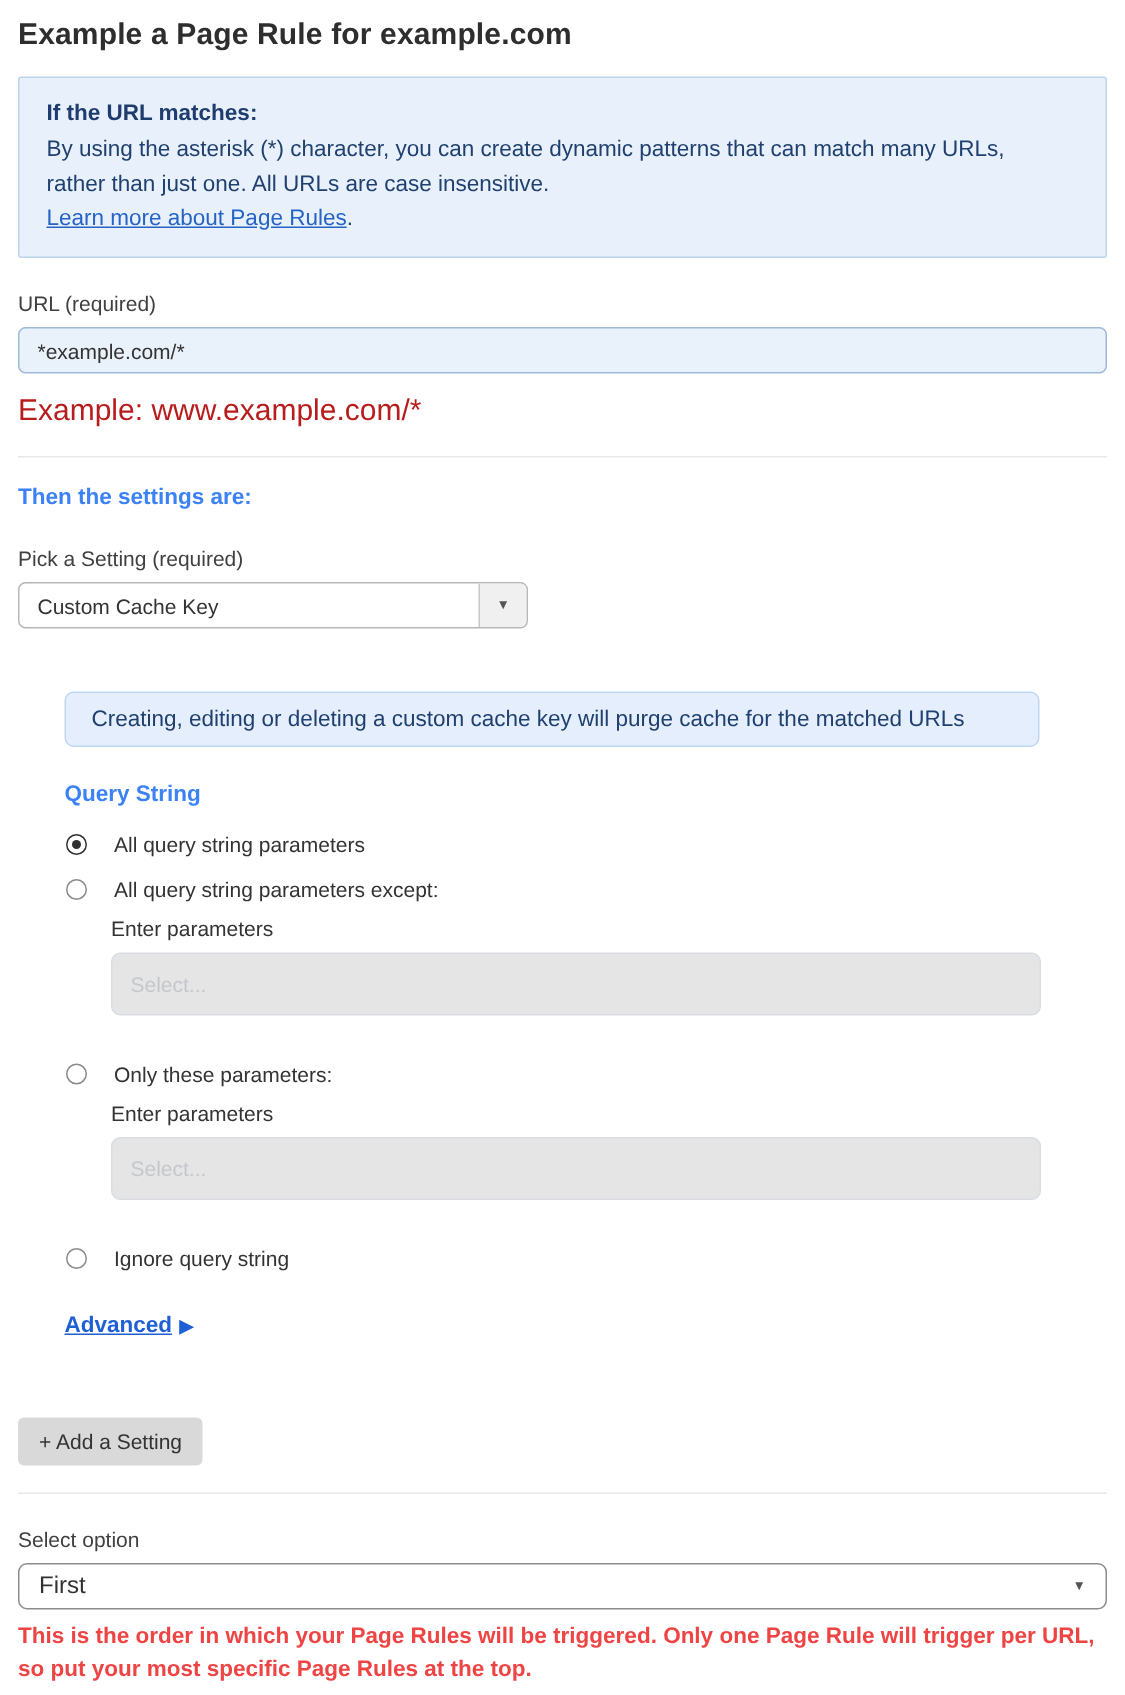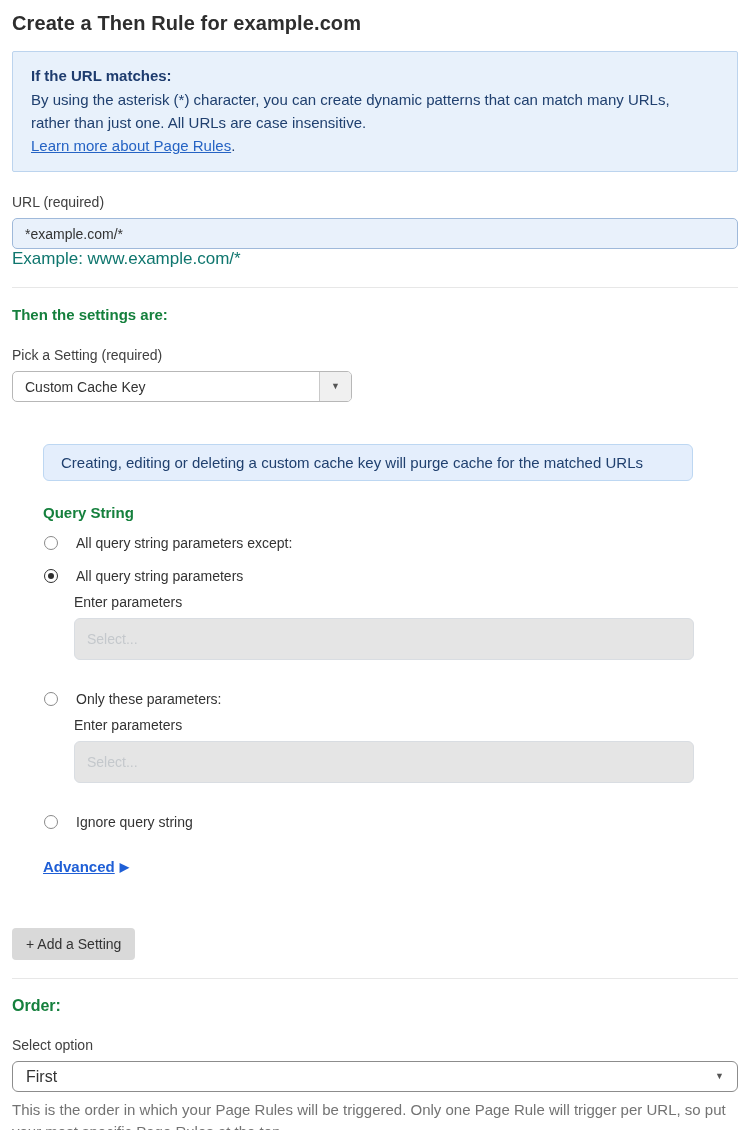--- a/index.html
+++ b/index.html
@@ -31,25 +31,25 @@
   .info-box .info-link-suffix { color: #20406f; }
 
   .field-label { font-size: 14px; color: #404040; margin-bottom: 8px; }
 
   .url-input {
     display: block; width: 100%; height: 31px;
     background: #e9f1fb; border: 1px solid #9fb9da; border-radius: 5px;
     padding: 0 12px; font-size: 14px; color: #333333;
     font-family: "Liberation Sans", sans-serif; outline: none;
   }
-  .field-example { font-size: 17px; color: #0f766e; margin-top: 0; }
+  .field-example { font-size: 20px; color: #b91c1c; margin-top: 14px; }
 
   .divider { border: none; border-top: 1px solid #e7e7e7; margin: 18px 0; }
 
-  .section-heading { font-size: 15px; font-weight: 700; color: #15803d; }
+  .section-heading { font-size: 15px; font-weight: 700; color: #3b82f6; }
 
   .picker-label { margin-top: 24px; }
   .select-box {
     margin-top: 0; width: 340px; height: 31px;
     border: 1px solid #b7b7b7; border-radius: 5px; background: #ffffff;
     display: flex; align-items: stretch; overflow: hidden; cursor: pointer;
   }
   .select-box .select-value {
     flex: 1; display: flex; align-items: center; padding: 0 12px;
     font-size: 14px; color: #333333;
@@ -113,29 +113,29 @@
 
   .order-heading { font-size: 16px; margin-top: 2px; }
   .order-select-label { margin-top: 22px; }
   .order-select {
     width: 100%; height: 31px; border: 1px solid #8c8c8c; border-radius: 6px;
     background: #ffffff; display: flex; align-items: center;
     justify-content: space-between; padding: 0 13px; cursor: pointer;
   }
   .order-select .order-value { font-size: 16px; color: #333333; }
   .order-help {
-    margin-top: 7px; font-size: 15px; color: #737373; line-height: 22px;
+    margin-top: 7px; font-size: 15px; color: #ef4444; line-height: 22px; font-weight: bold;
   }
 </style>
 </head>
 <body>
 
 <div class="page">
 
-  <div class="page-title">Create a Then Rule for example.com</div>
+  <div class="page-title">Example a Page Rule for example.com</div>
 
   <div class="info-box">
     <div class="info-heading">If the URL matches:</div>
     <div class="info-body">By using the asterisk (*) character, you can create dynamic patterns that can match many URLs, rather than just one. All URLs are case insensitive.</div>
     <div class="info-footer"><a class="info-link">Learn more about Page Rules</a><span class="info-link-suffix">.</span></div>
   </div>
 
   <div class="field-label">URL (required)</div>
   <input class="url-input" type="text" value="*example.com/*" style="">
   <div class="field-example">Example: www.example.com/*</div>
@@ -149,28 +149,28 @@
     <div class="select-value">Custom Cache Key</div>
     <div class="select-arrow-btn">
       <span class="caret-down">▼</span>
     </div>
   </div>
 
   <div class="notice-box">Creating, editing or deleting a custom cache key will purge cache for the matched URLs</div>
 
   <div class="section-heading qs-heading">Query String</div>
 
+  <div class="radio-row row-1">
+    <span class="radio checked"></span>
+    <span class="radio-label">All query string parameters</span>
+  </div>
+
   <div class="radio-row row-2">
     <span class="radio"></span>
     <span class="radio-label">All query string parameters except:</span>
-  </div>
-
-  <div class="radio-row row-1">
-    <span class="radio checked"></span>
-    <span class="radio-label">All query string parameters</span>
   </div>
   <div class="sub-field">
     <div class="sub-label">Enter parameters</div>
     <input class="param-input" type="text" placeholder="Select..." style="">
   </div>
 
   <div class="radio-row row-3">
     <span class="radio"></span>
     <span class="radio-label">Only these parameters:</span>
   </div>
@@ -188,21 +188,20 @@
     <a class="advanced-link">
       <span class="advanced-text">Advanced</span>
       <span class="advanced-caret">▶</span>
     </a>
   </div>
 
   <button class="add-setting-btn">+ Add a Setting</button>
 
   <hr class="divider">
 
-  <div class="section-heading order-heading">Order:</div>
 
   <div class="field-label order-select-label">Select option</div>
   <div class="order-select">
     <span class="order-value">First</span>
     <span class="caret-down">▼</span>
   </div>
   <div class="order-help">This is the order in which your Page Rules will be triggered. Only one Page Rule will trigger per URL, so put your most specific Page Rules at the top.</div>
 
   
 

